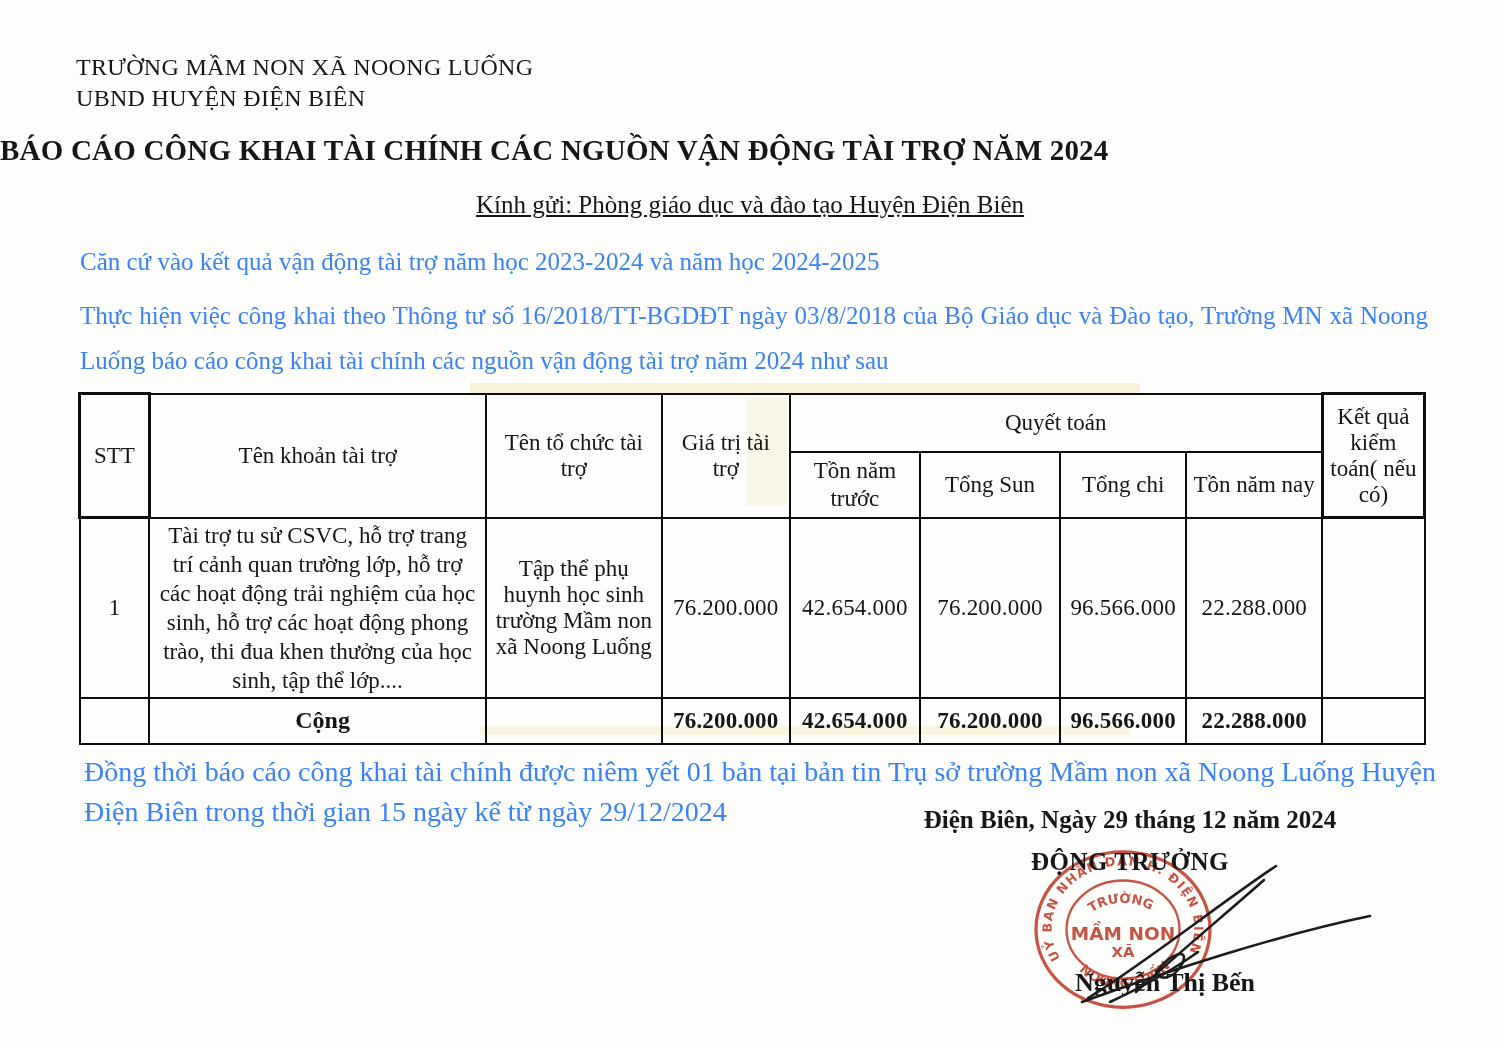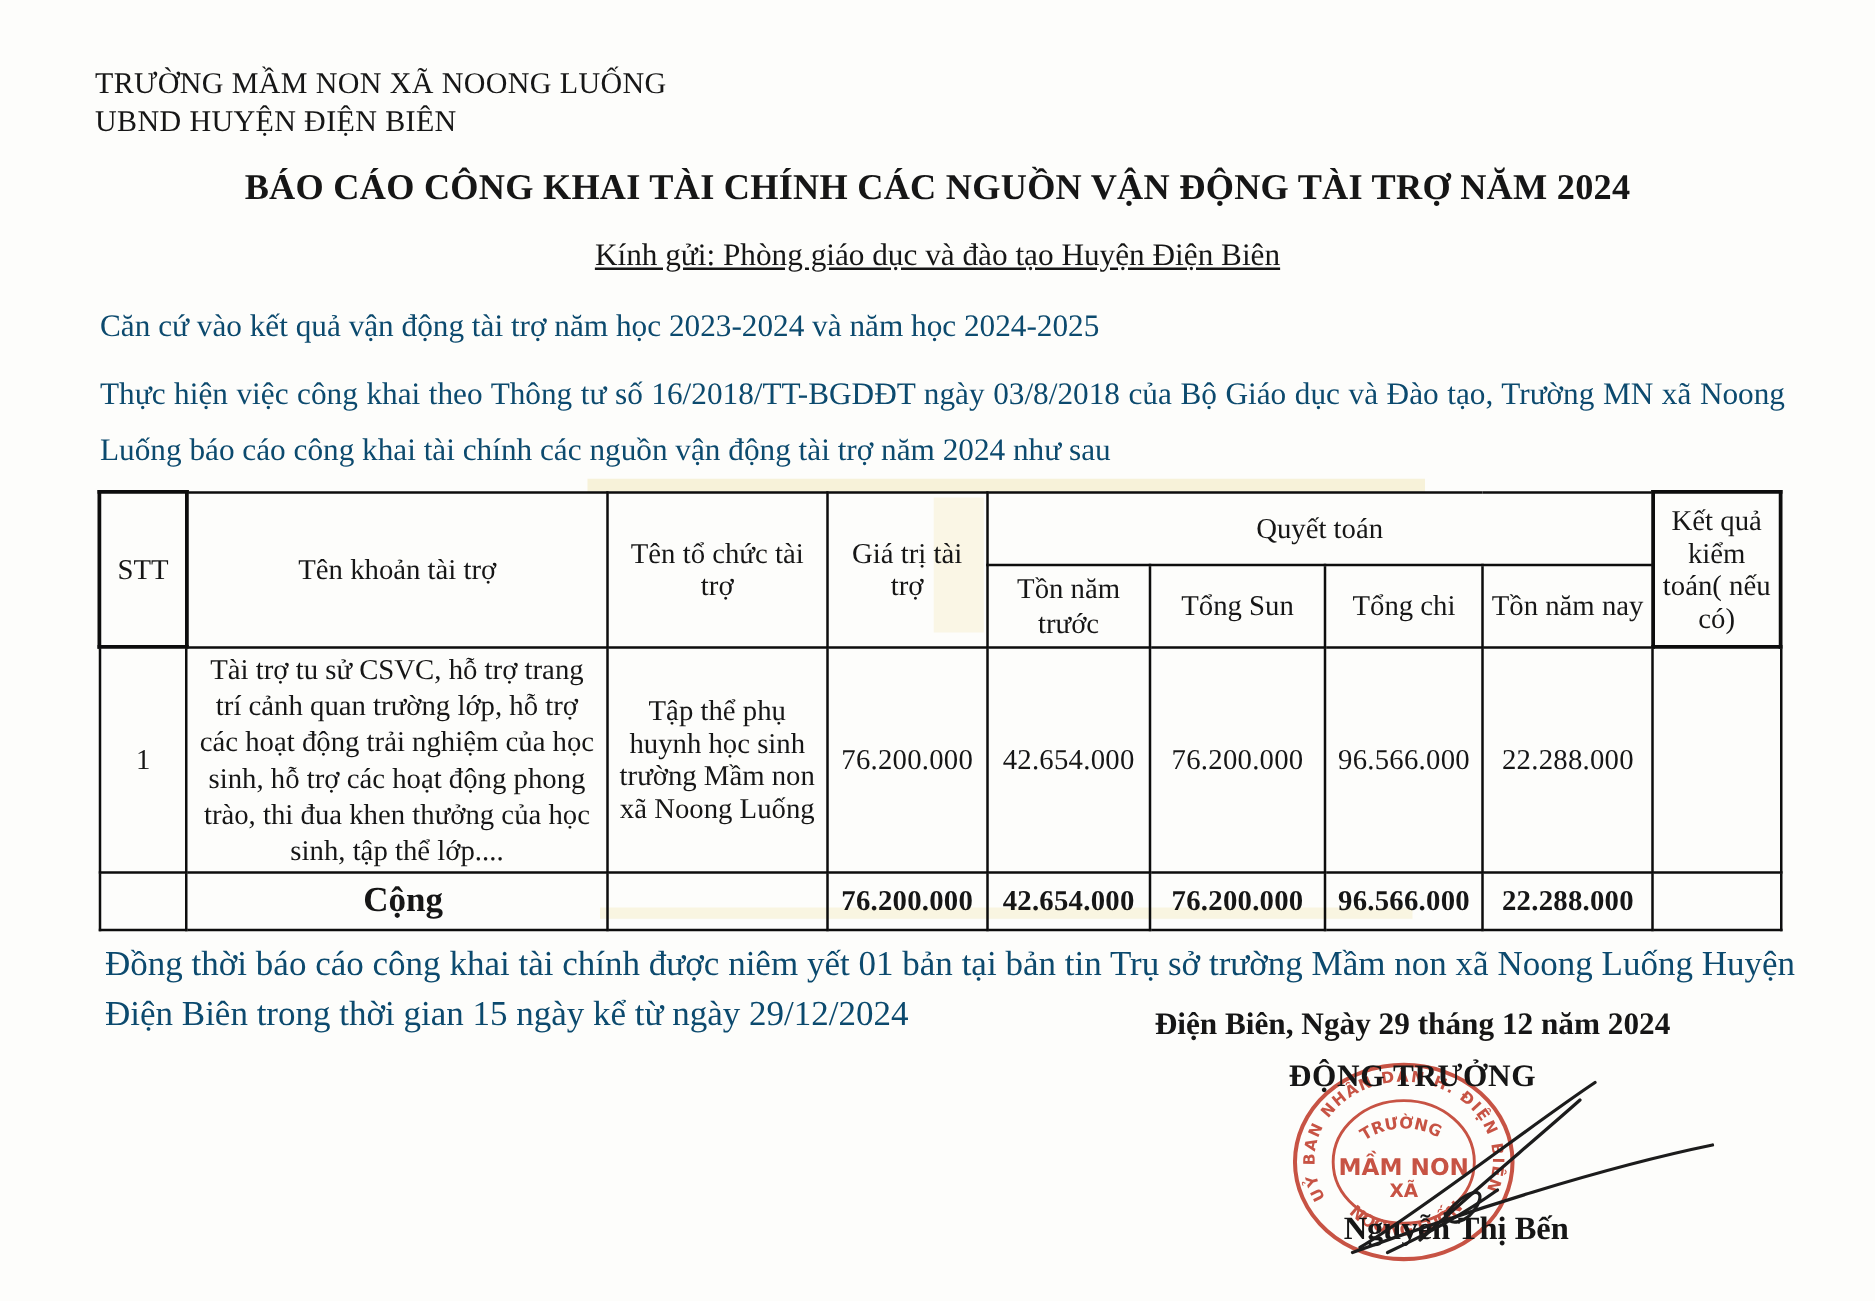--- a/index.html
+++ b/index.html
@@ -7,23 +7,23 @@
   .page{
     position:relative;
     width:1500px;height:1041px;
     margin:0 auto;
     background:#fdfdfb;
     font-family:"Liberation Serif","DejaVu Serif",serif;
     color:#161616;
     overflow:hidden;
   }
   .org-block{position:absolute;left:76px;top:52px;font-size:24px;line-height:31px;letter-spacing:.3px;}
-  .doc-title{position:absolute;left:0;top:134px;width:1500px;text-align:center;font-size:29px;font-weight:bold;letter-spacing:.2px;}
+  .doc-title{position:absolute;left:0;top:134px;width:1500px;font-size:29px;font-weight:bold;letter-spacing:.2px;}
   .recipient{position:absolute;left:0;top:191px;width:1500px;text-align:center;font-size:25px;text-decoration:underline;}
-  .para{position:absolute;font-size:25px;color:#0c4a6e;}
+  .para{position:absolute;font-size:25px;color:#3b82f6;}
   .p1{left:80px;top:248px;width:1360px;}
   .p2{left:80px;top:293px;width:1348px;text-align:justify;line-height:45px;}
   .p3{left:84px;top:740px;width:1352px;text-align:justify;line-height:40px;font-size:28px;margin-top:12px;}
 
   table.report{
     position:absolute;left:78px;top:392px;
     width:1348px;height:336px;
     border-collapse:collapse;
     table-layout:fixed;
     font-size:23px;
@@ -35,21 +35,21 @@
     text-align:center;
     vertical-align:middle;
     overflow:hidden;
   }
   table.report .outer{border-width:3px;}
   tr.hdr1 th{height:52px;}
   tr.hdr2 th{height:60px;line-height:28px;}
   td.desc{ text-align:left; vertical-align:top; padding:4px 8px; line-height:29px;}
   tr.datarow td{height:172px;}
   tr.totalrow td{height:40px;font-weight:bold;}
-  tr.totalrow td.label{font-size:28px;padding-left:16px;}
+  tr.totalrow td.label{font-size:24px;padding-left:16px;}
   .num{letter-spacing:.2px;margin-top:40px;}
 
   .date-line{position:absolute;left:900px;top:806px;width:460px;text-align:center;font-size:25px;font-weight:bold;}
   .role-line{position:absolute;left:985px;top:848px;width:290px;text-align:center;font-size:25px;font-weight:bold;letter-spacing:.5px;z-index:2;}
   .name-line{position:absolute;left:1010px;top:968px;width:310px;text-align:center;font-size:26px;font-weight:bold;z-index:2;}
 
   .stamp{position:absolute;left:1030px;top:849px;width:186px;height:162px;z-index:1;mix-blend-mode:multiply;opacity:.88;}
   .stamp svg{width:100%;height:100%;}
   .stamp text{font-family:"DejaVu Sans","Liberation Sans",sans-serif;fill:#c23b2b;font-weight:bold;}
   .sig-scribble{position:absolute;left:1040px;top:852px;width:340px;height:152px;z-index:3;pointer-events:none;}

